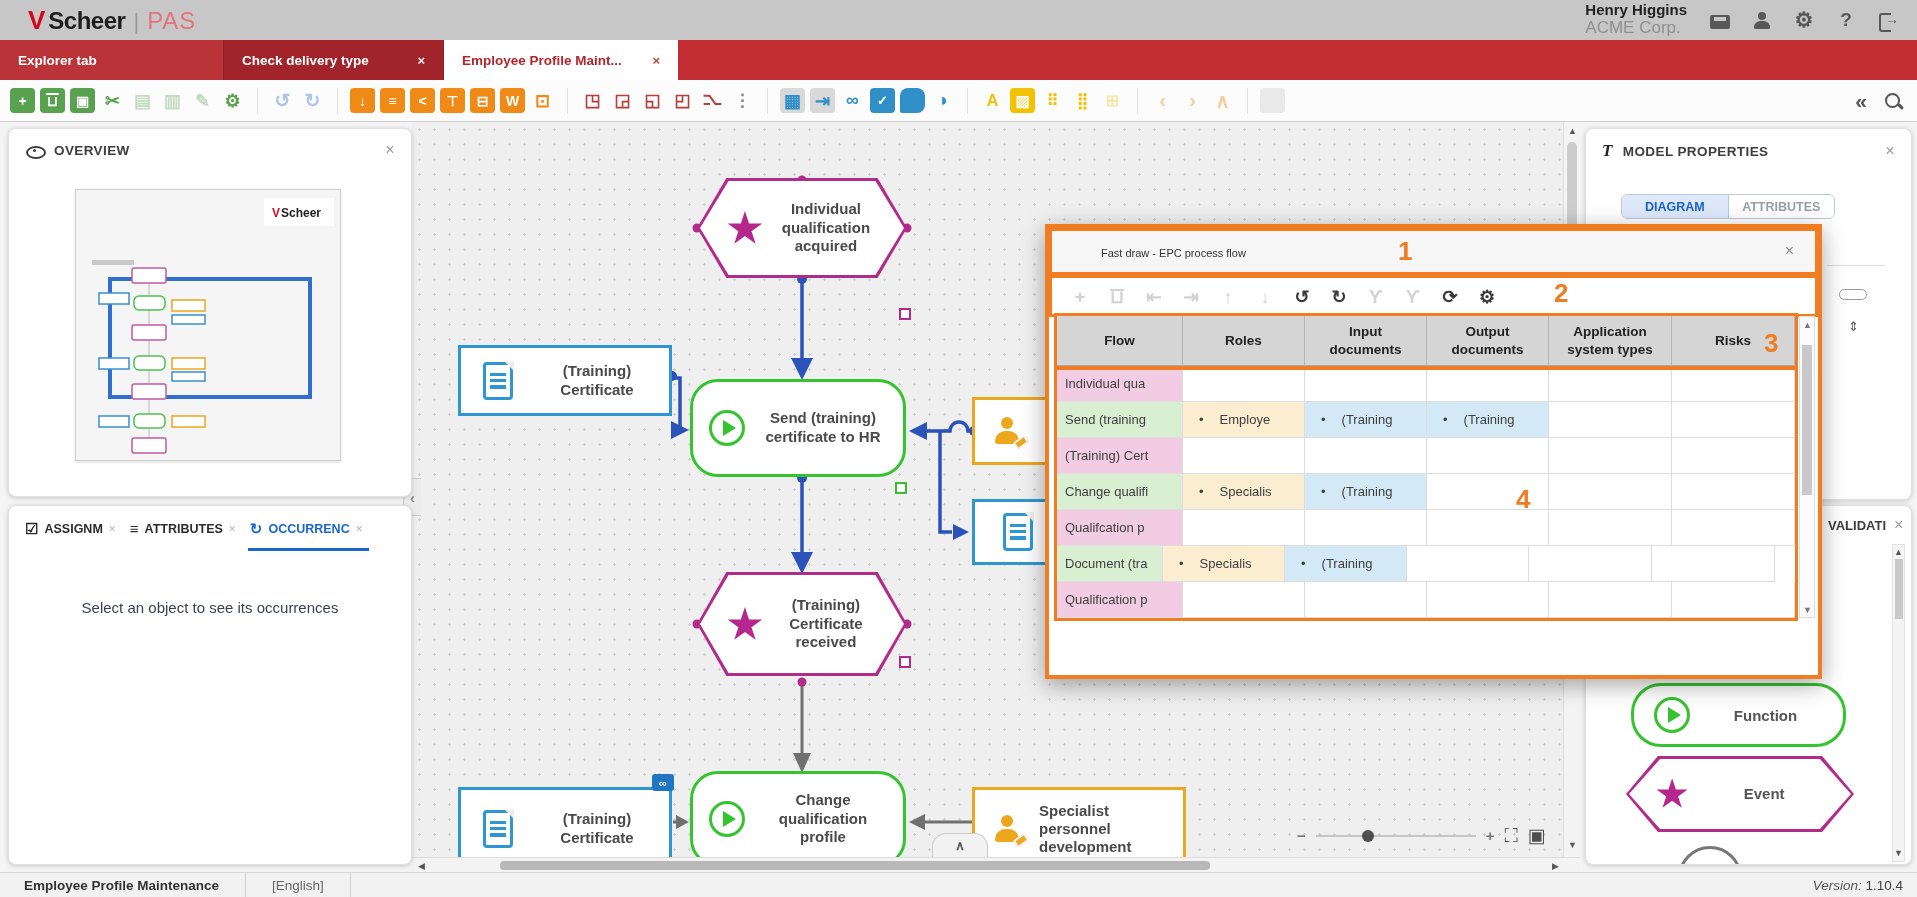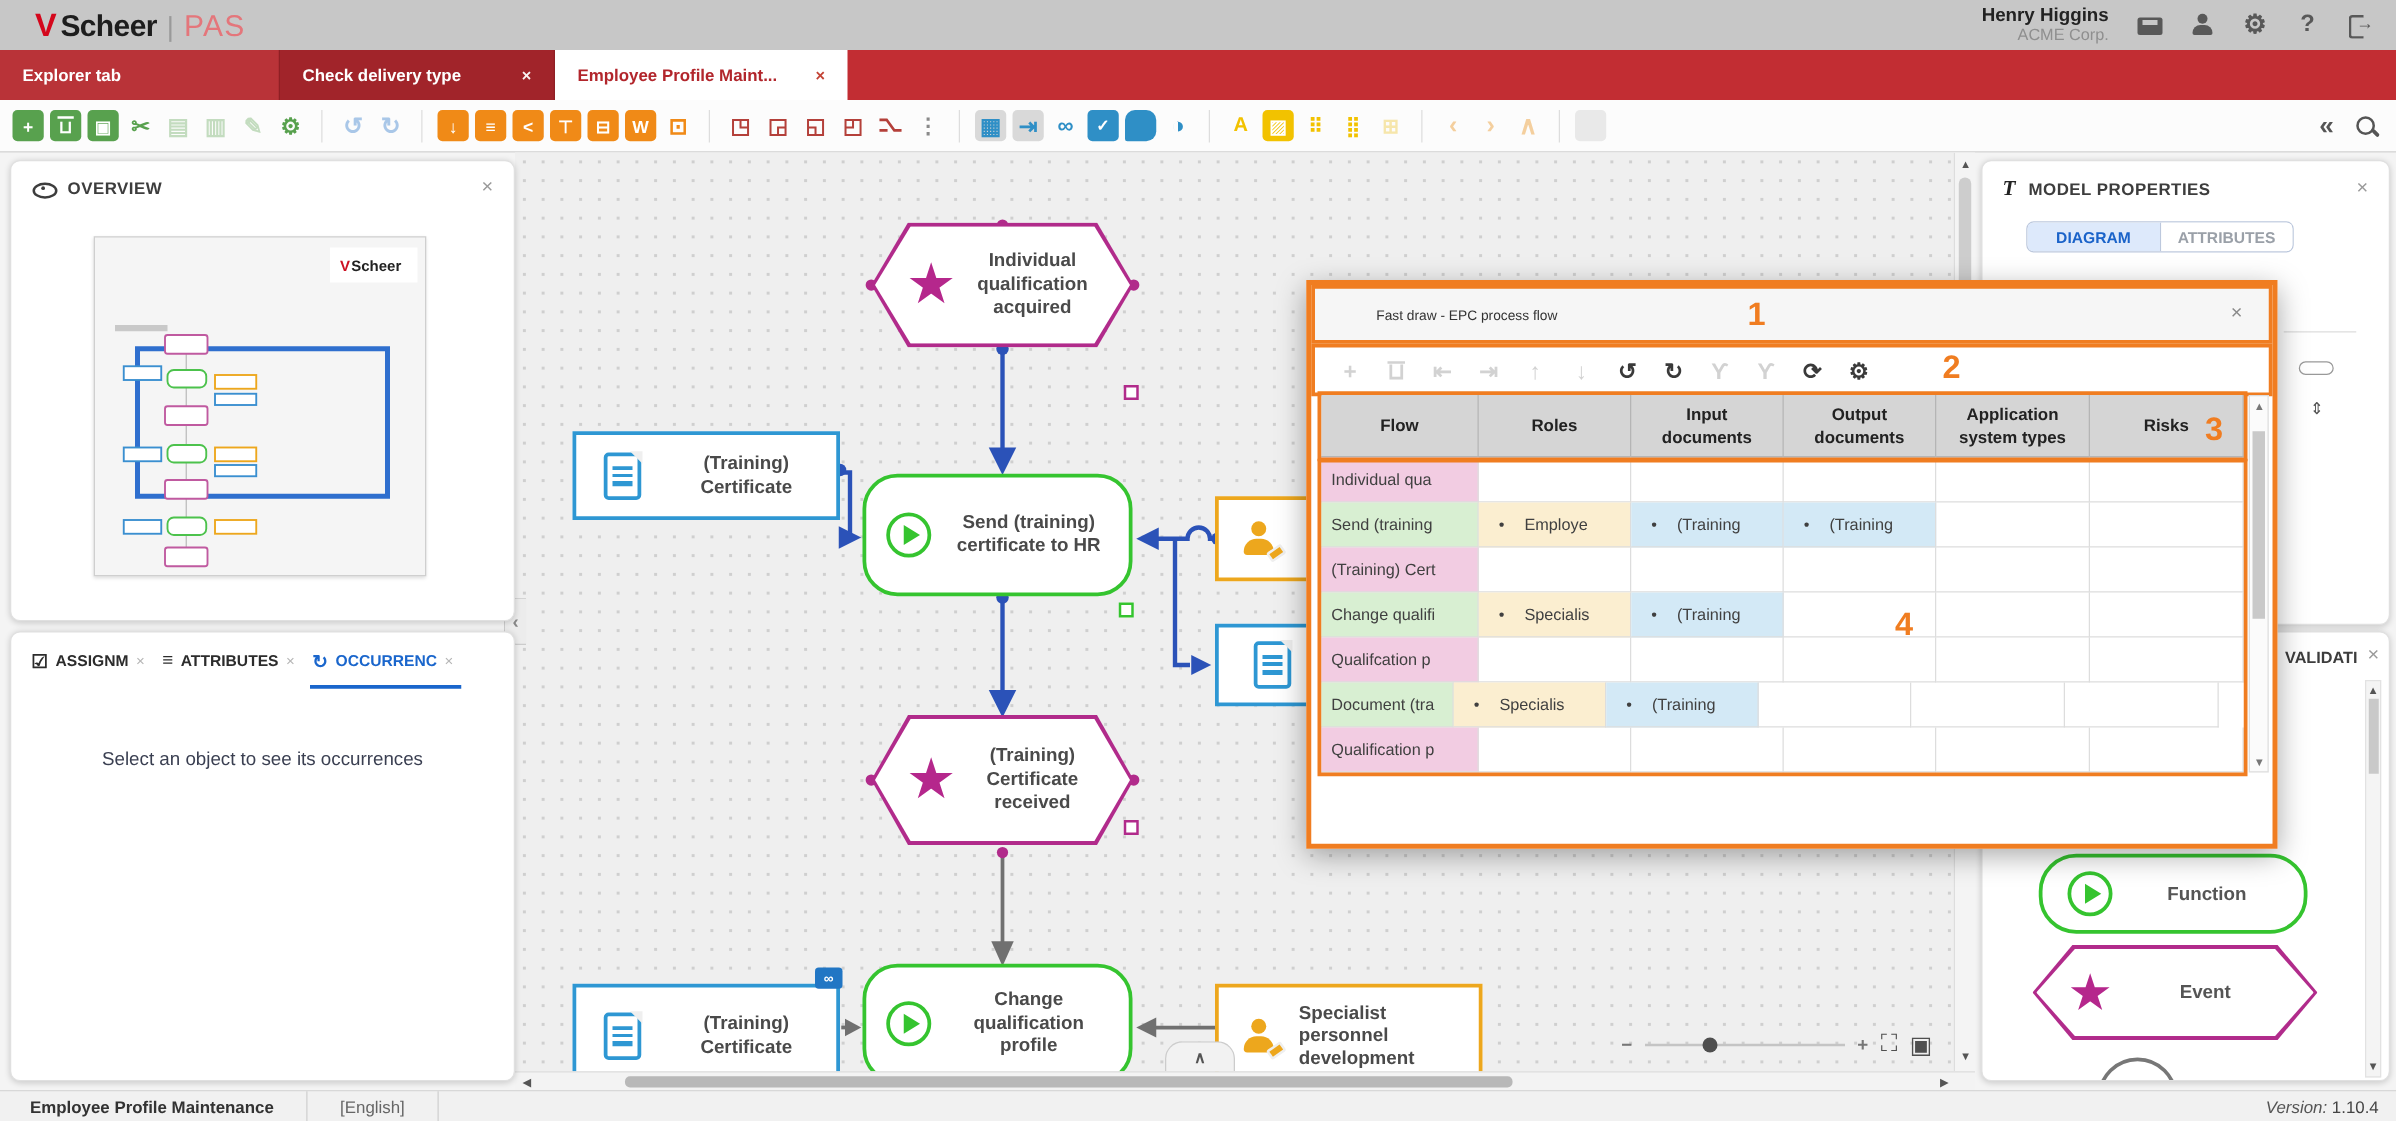--- a/index.html
+++ b/index.html
@@ -8,23 +8,23 @@
   .app { position:relative; width:1917px; height:897px; overflow:hidden; background:#f4f4f4; }
 
   
   .app-header { position:absolute; left:0; top:0; width:1917px; height:40px; background:#c7c7c7; display:flex; align-items:center; justify-content:space-between; padding:0 18px 0 28px; }
   .logo { display:flex; align-items:baseline; gap:6px; }
   .logo-v { color:#d4071c; font-weight:bold; font-size:26px; letter-spacing:-3px; }
   .logo-scheer { color:#1d1d1d; font-weight:bold; font-size:24px; letter-spacing:-0.5px; }
   .logo-div { color:#9a9a9a; font-size:22px; margin:0 2px; font-weight:normal; }
   .logo-pas { color:#e4767b; font-size:24px; letter-spacing:1px; }
   .user-area { display:flex; align-items:center; gap:22px; }
-  .user-names { text-align:right; line-height:1.1;margin-left:32px; }
+  .user-names { line-height:1.1;margin-left:32px; }
   .user-name { font-weight:bold; color:#222; font-size:15px; }
-  .user-org { color:#8f8f8f; font-size:13px; }
+  .user-org { color:#8f8f8f; font-size:17px; }
   .hdr-icons { display:flex; align-items:center; gap:20px; }
   .hdr-ic { display:flex; align-items:center; justify-content:center; width:22px; height:20px; color:#585858; }
   .tray { width:20px; height:14px; background:#585858; border-radius:2px; position:relative; margin-top:3px; }
   .tray::before { content:""; position:absolute; left:4px; right:4px; top:2px; height:4px; background:#c7c7c7; }
   .user-ic { position:relative; width:18px; height:17px; }
   .user-ic::before { content:""; position:absolute; top:0; left:5px; width:8px; height:8px; background:#585858; border-radius:50%; }
   .user-ic::after { content:""; position:absolute; bottom:0; left:1px; width:16px; height:8px; background:#585858; border-radius:8px 8px 2px 2px; }
   .gear-g { font-size:21px; font-weight:bold; }
   .help-g { font-size:19px; font-weight:bold; }
   .logout-ic { position:relative; width:18px; height:17px; }
@@ -127,21 +127,21 @@
   .bl-tabs { display:flex; align-items:flex-start; gap:6px; padding:12px 10px 0 14px; }
   .bl-tab { display:flex; align-items:center; gap:6px; font-size:12.5px; font-weight:bold; color:#2c2c2c; padding:2px 6px 10px 2px; }
   .bl-tab .ti { font-size:15px; }
   .bl-tab .tx { color:#b5b5b5; font-size:12px; font-weight:normal; }
   .bl-tab.active { color:#1a66cc; border-bottom:3px solid #1a66cc; }
   .bl-tab.active .ti { color:#1a66cc; }
   .bl-empty { margin-top:48px; text-align:center; color:#3a3f51; font-size:15px; }
 
   
   .t-ic { font-family:"Liberation Serif", serif; font-style:italic; font-weight:bold; font-size:17px; color:#222; }
-  .seg { position:absolute; left:35px; top:48px; width:214px; height:25px; display:flex; border-radius:6px; overflow:hidden; border:1px solid #bcc8dd; }
+  .seg { position:absolute; left:35px; top:65px; width:214px; height:25px; display:flex; border-radius:6px; overflow:hidden; border:1px solid #bcc8dd; }
   .seg-btn { flex:1; display:flex; align-items:center; justify-content:center; font-size:12.5px; font-weight:bold; }
   .seg-btn.on { background:#dde9fb; color:#1a63c9; border-right:1px solid #bcc8dd; }
   .seg-btn.off { background:#fff; color:#9aa0a8; }
   .mp-line { position:absolute; left:241px; top:136px; width:58px; height:1px; background:#ddd; }
   .mp-pill { position:absolute; left:253px; top:160px; width:28px; height:11px; border:1.5px solid #999; border-radius:6px; background:#fff; }
   .mp-updown { position:absolute; left:262px; top:190px; color:#555; font-size:13px; }
 
   
   .pal-validate { position:absolute; left:242px; top:10px; display:flex; align-items:center; gap:6px; font-size:13px; font-weight:bold; color:#3d3d3d; }
   .pal-scroll { position:absolute; right:6px; top:38px; width:13px; height:318px; background:#f4f4f4; border:1px solid #e2e2e2; }

